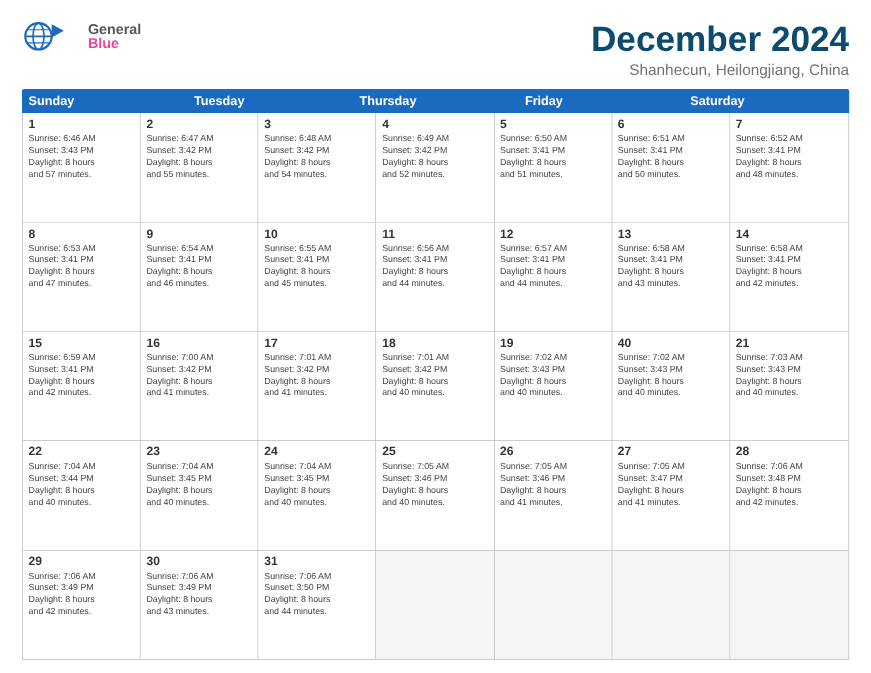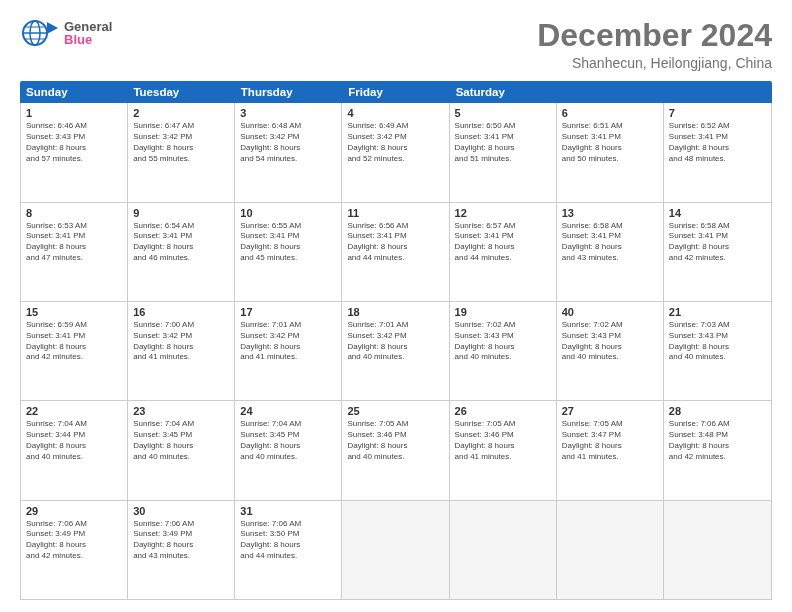--- a/index.html
+++ b/index.html
@@ -22,36 +22,36 @@
       justify-content: space-between;
       align-items: flex-start;
       margin-bottom: 10px;
     }
     .title-block {
       text-align: right;
     }
     .month-title {
       font-size: 32px;
       font-weight: bold;
-      color: #737373;
+      color: #0c4a6e;
       line-height: 1.1;
     }
     .location {
       font-size: 14px;
       color: #737373;
       margin-top: 2px;
     }
     .calendar {
       flex: 1;
       display: flex;
       flex-direction: column;
     }
     .cal-header {
       display: grid;
-      grid-template-columns: repeat(7, 1fr);
+      grid-template-columns: repeat(5, 1fr);
       background: #1a6bbf;
       border-radius: 2px 2px 0 0;
     }
     .cal-header-cell {
       color: #fff;
       font-size: 11.5px;
       font-weight: bold;
       padding: 5px 6px;
       text-align: left;
     }
@@ -95,21 +95,21 @@
       margin-bottom: 2px;
     }
     .cell-info {
       font-size: 8px;
       color: #444;
       line-height: 1.35;
     }
     .logo-wrapper {
       display: flex;
       align-items: center;
-      gap: 4px;
+      gap: 20px;
     }
     .logo-svg {
       width: 40px;
       height: 30px;
     }
     .logo-name {
       display: flex;
       flex-direction: column;
       line-height: 1;
     }

